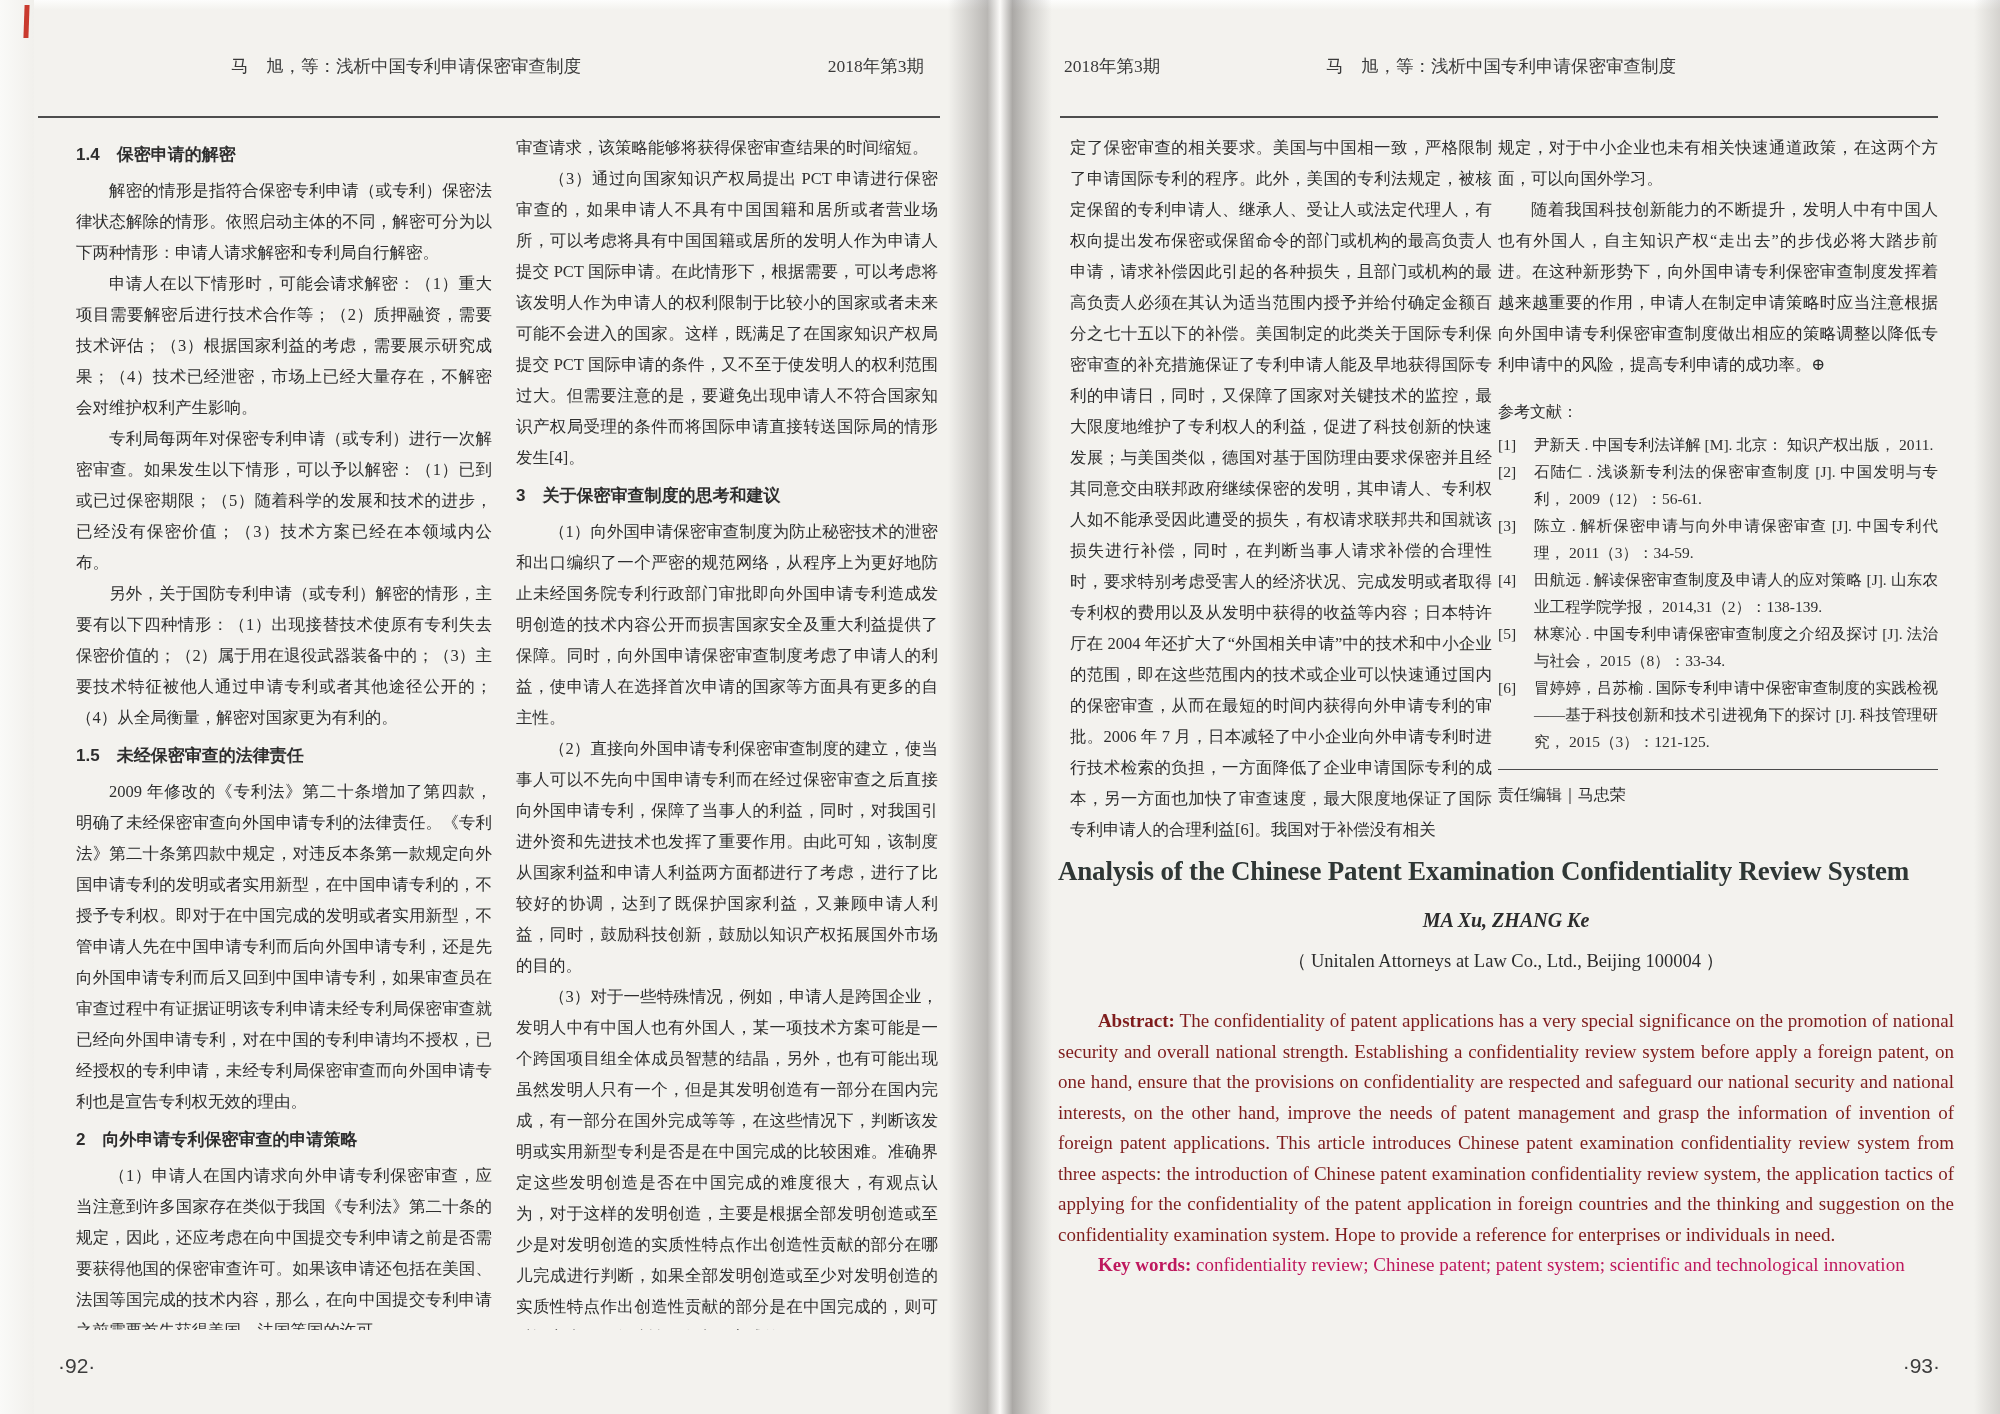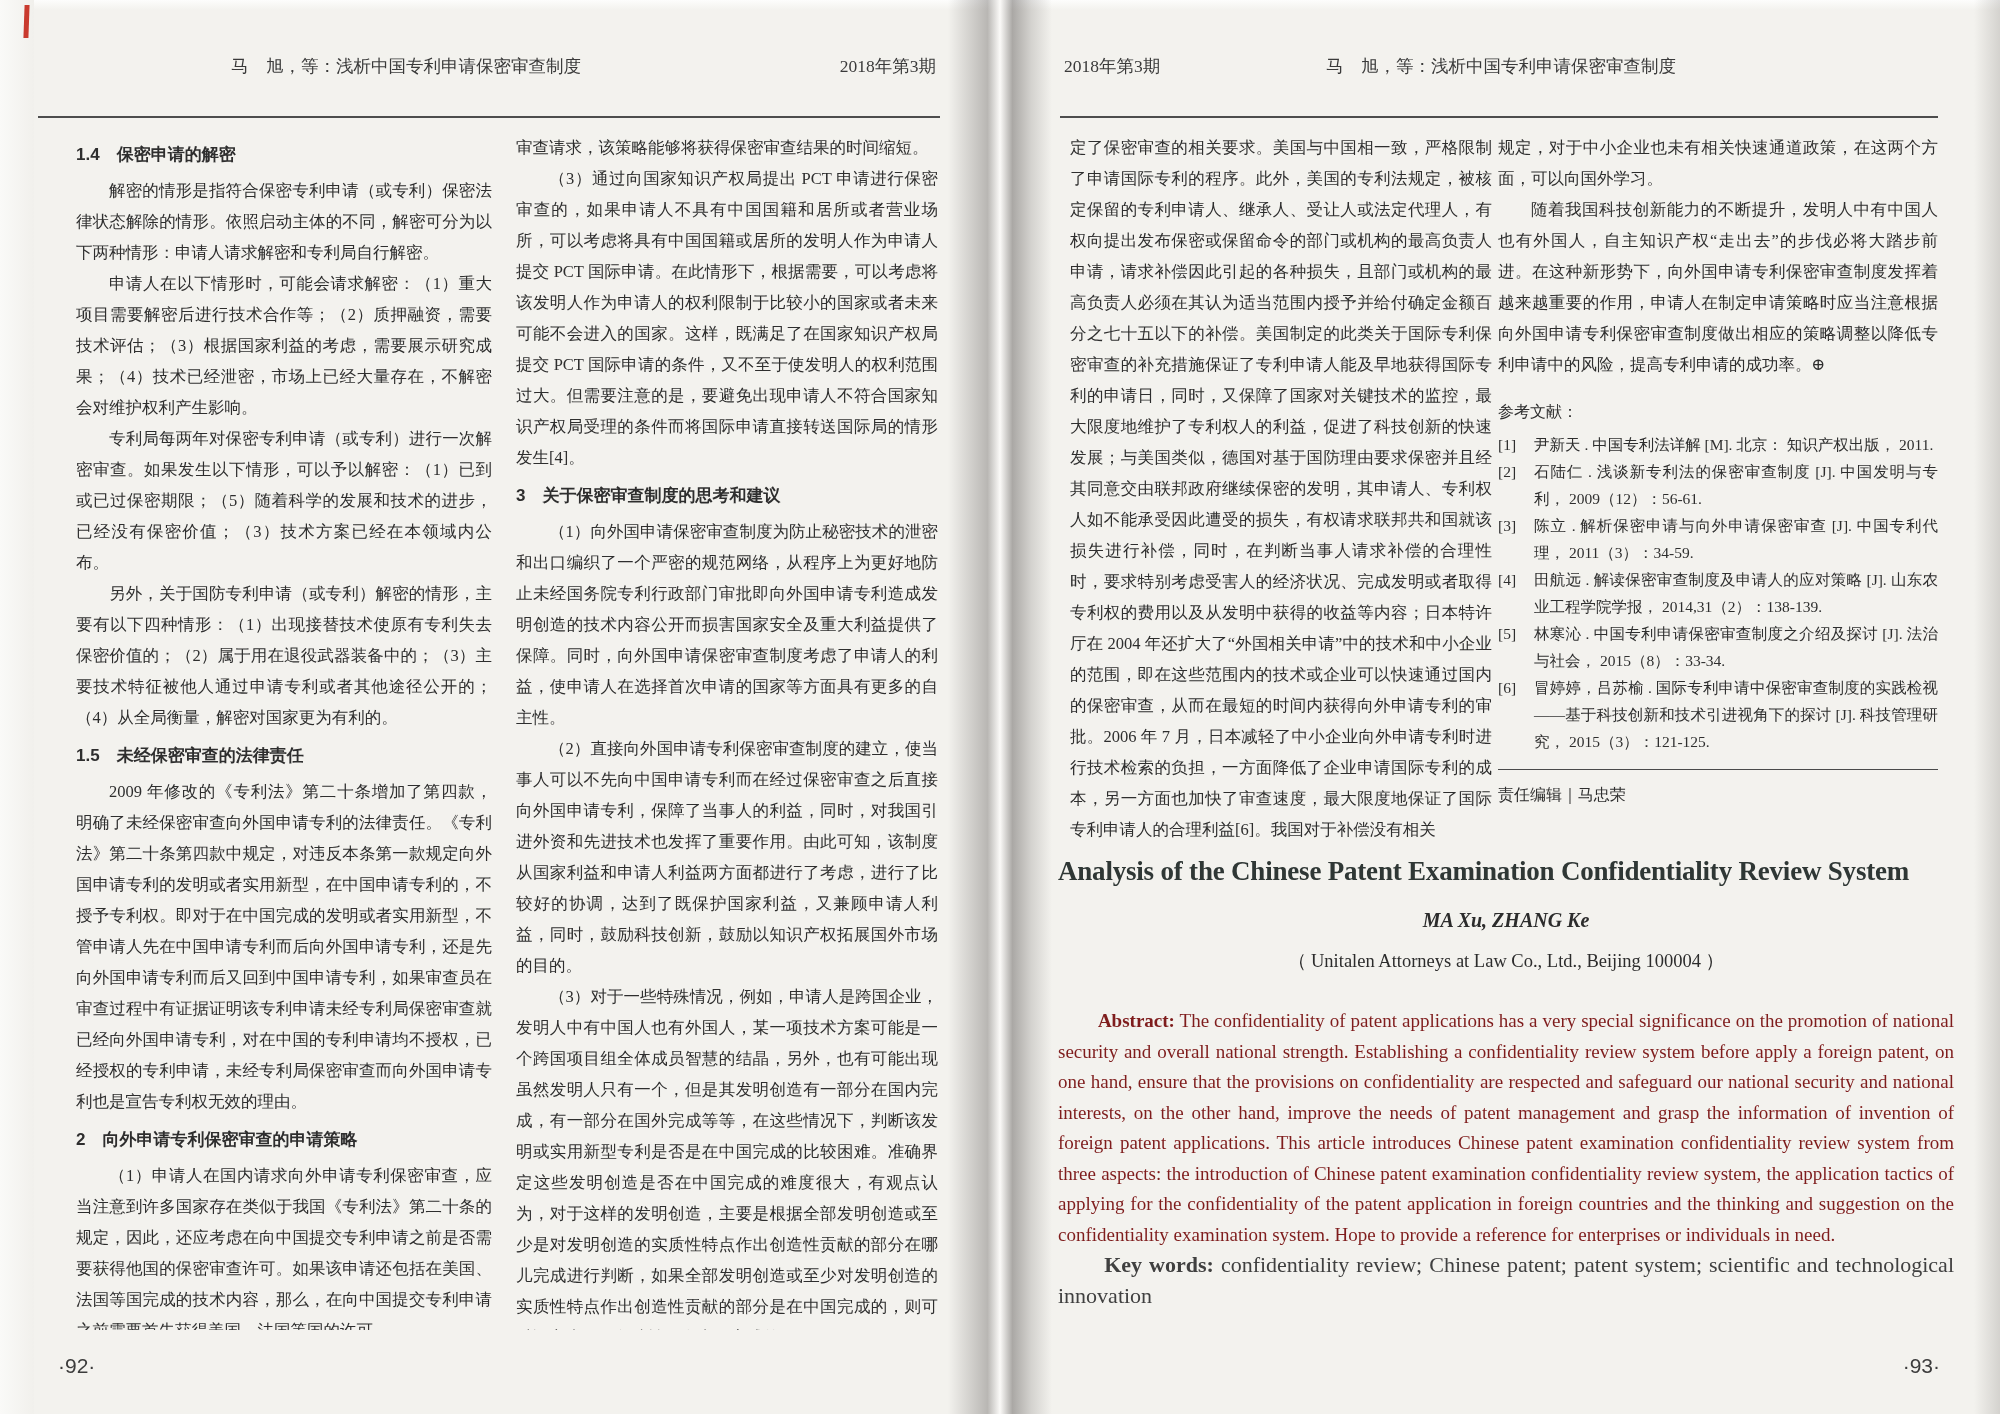--- a/index.html
+++ b/index.html
@@ -21,21 +21,21 @@
       rgba(90,86,84,0) 0%, rgba(90,86,84,0.22) 22%, rgba(90,86,84,0.38) 38%,
       #fbfaf8 50%, rgba(70,66,64,0.42) 62%, rgba(70,66,64,0.18) 80%, rgba(70,66,64,0) 100%); }
   .right-edge { position:absolute; top:0; right:0; width:26px; height:100%;
     background:linear-gradient(270deg, rgba(120,116,112,0.25), rgba(120,116,112,0)); }
 
   .page { position:absolute; top:0; height:1414px; }
   #page-left  { left:36px;  width:908px; }
   #page-right { left:1046px; width:914px; }
 
   
-  .running-head { position:absolute; top:54px; left:0; right:0; height:36px; font-size:17.5px; color:#3a3a3a; }
+  .running-head { position:absolute; top:54px; left:0; right:12px; height:36px; font-size:17.5px; color:#3a3a3a; }
   .running-head .rh-title-left { position:absolute; left:160px; width:420px; text-align:center; }
   .running-head .rh-issue-right { position:absolute; right:8px; }
   .running-head .rh-issue-left { position:absolute; left:18px; }
   .running-head .rh-title-right { position:absolute; left:240px; width:430px; text-align:center; }
   .head-rule { position:absolute; top:116px; height:2px; background:#4d4d4d; }
   #page-left  .head-rule { left:2px; right:4px; }
   #page-right .head-rule { left:14px; right:22px; }
 
   
   .cn-col { position:absolute; top:132px; overflow:hidden;
@@ -62,22 +62,22 @@
 
   
   .english { position:absolute; top:856px; left:12px; width:896px; }
   .en-title { text-align:left; font-weight:bold; font-size:27px;
     color:#2f3735; white-space:nowrap; letter-spacing:-0.2px; }
   .en-authors { text-align:center; font-style:italic; font-weight:bold;
     font-size:20px; margin-top:22px; }
   .en-affil { text-align:center; font-size:18.5px; margin-top:16px; }
   .en-abstract { margin-top:33px; font-size:19px; line-height:30.5px;
     text-align:justify; text-indent:2.1em; color:#7f1d1d; }
-  .en-keywords { font-size:22px; line-height:30.5px; text-align:justify;
-    text-indent:2.1em; color:#404040; }
+  .en-keywords { font-size:19px; line-height:30.5px; text-align:justify;
+    text-indent:2.1em; color:#be185d; }
   .en-bold { font-weight:bold; }
 
   
   .page-num { position:absolute; bottom:36px; font-size:21px; color:#3c3c3c;
     font-family:"Liberation Sans","DejaVu Sans",sans-serif; }
   #page-left  .page-num { left:22px; }
   #page-right .page-num { right:20px; }
 </style>
 </head>
 <body>

